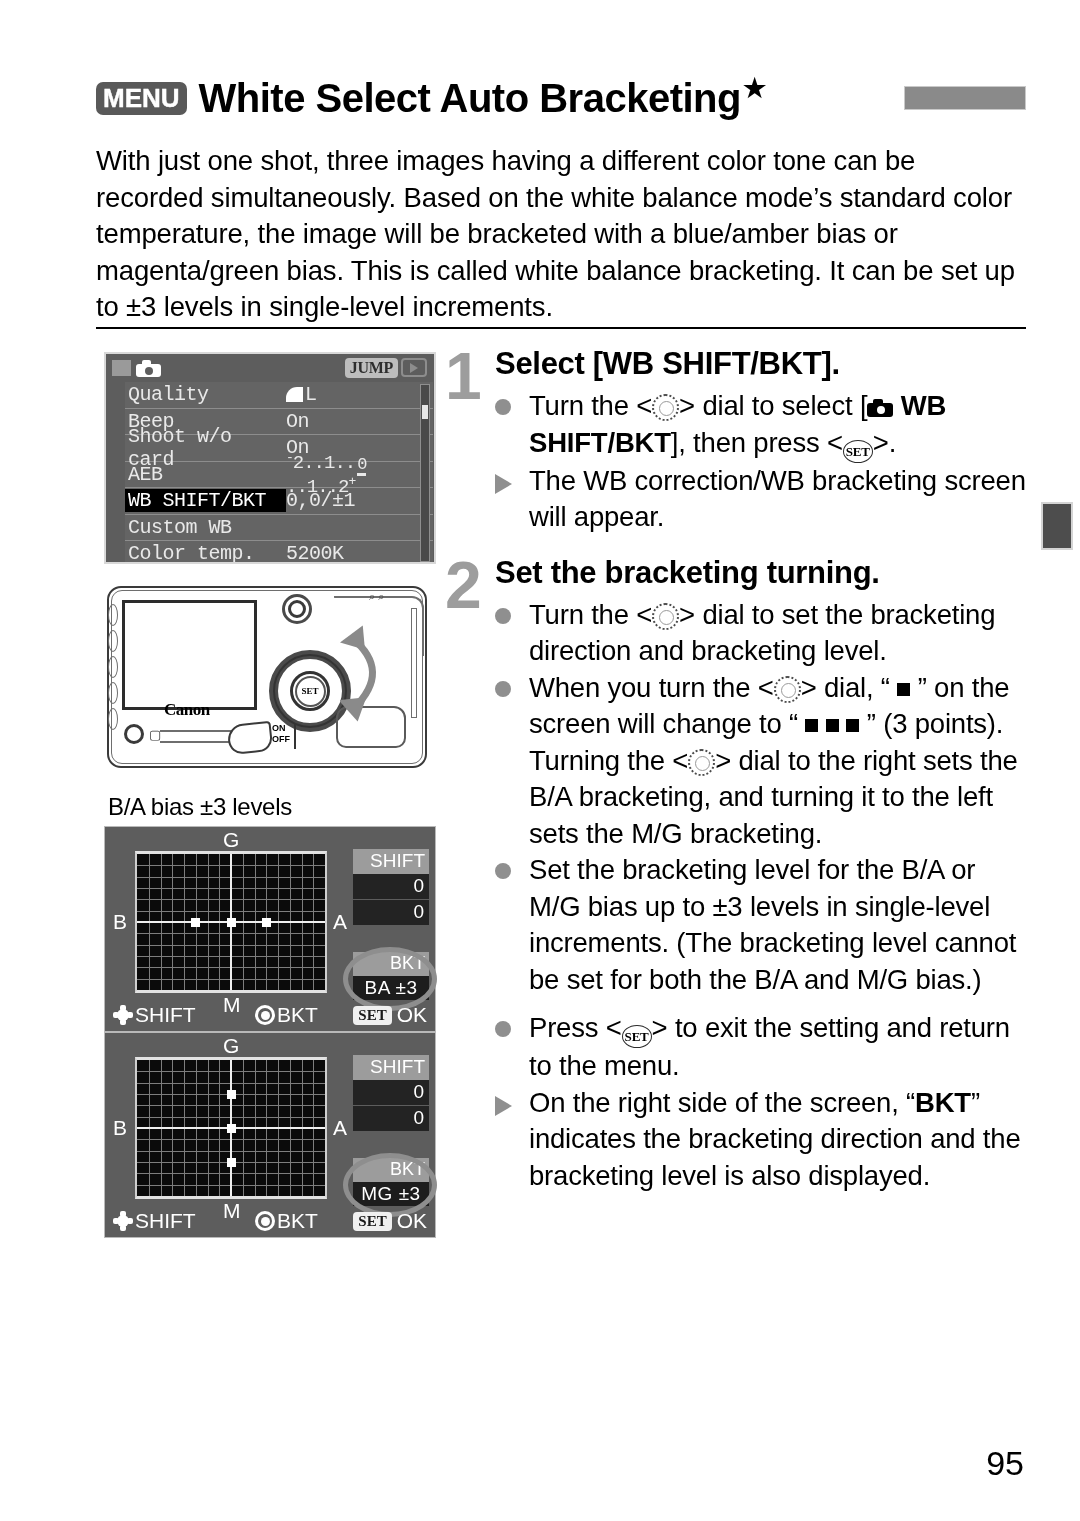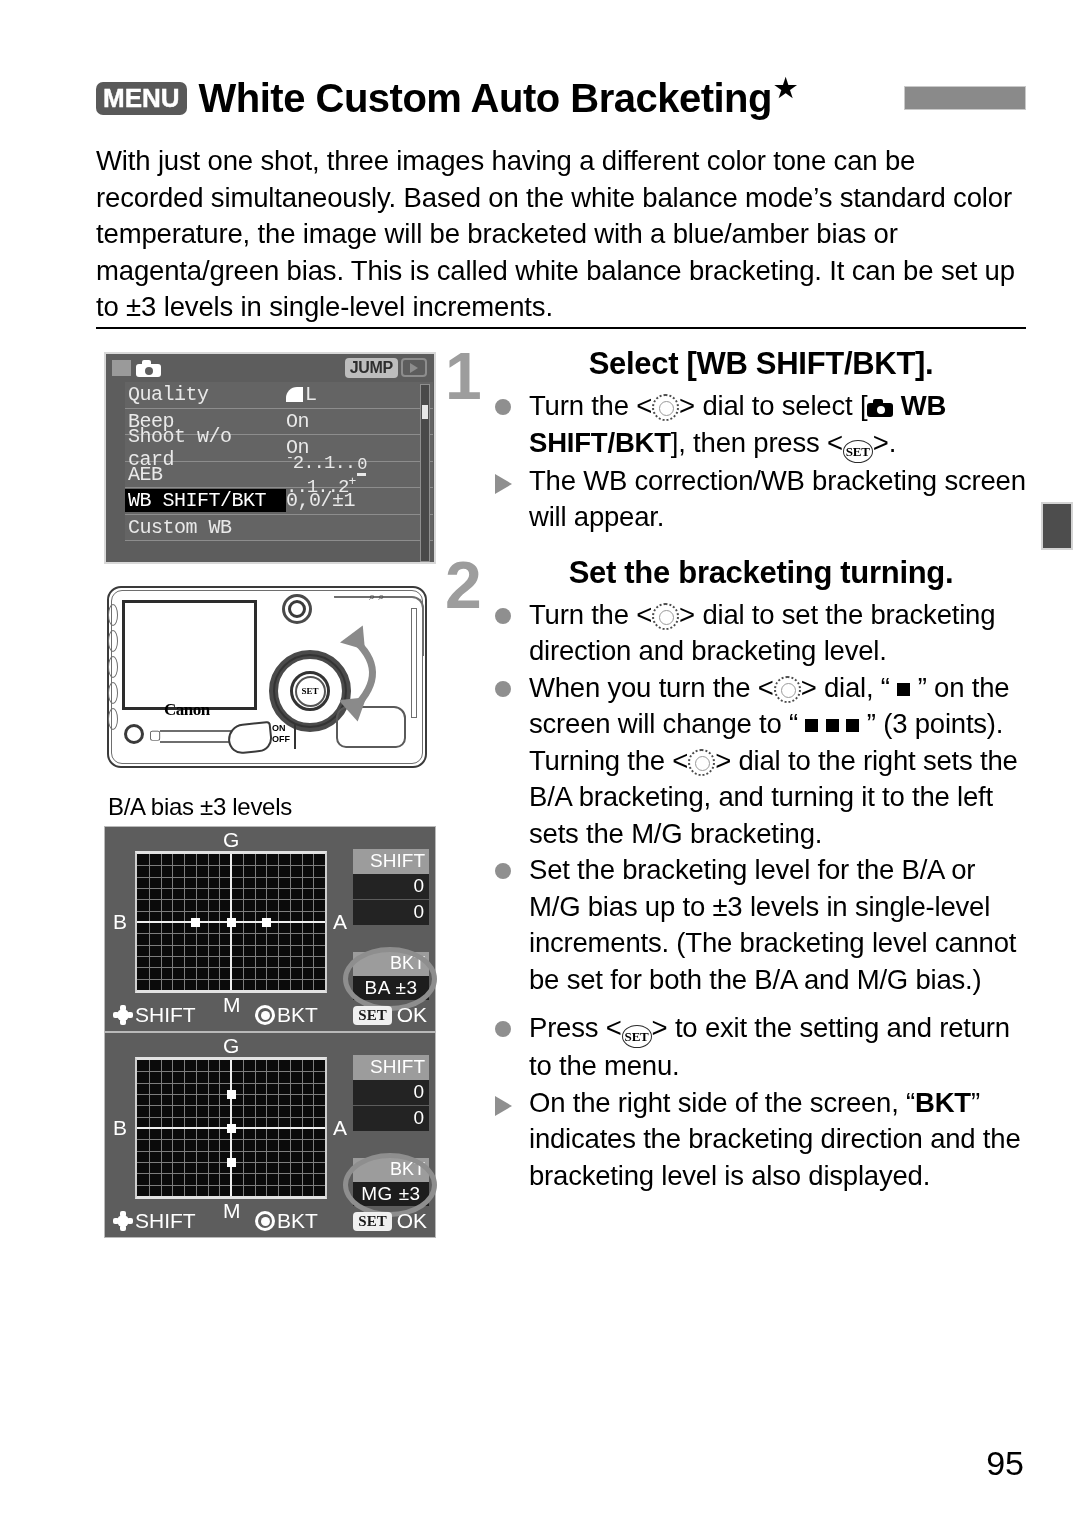--- a/index.html
+++ b/index.html
@@ -130,21 +130,21 @@
     width: 8px; height: 8px;
     border-radius: 50%;
     background: #5d5d5d;
   }
   .jump-badge {
     position: absolute; right: 36px; top: 4px;
     background: #bdbdbd; color: #2e2e2e;
     font-size: 16px; font-weight: bold;
     border-radius: 4px;
     padding: 1px 5px;
-    font-family: Liberation Sans, sans-serif;
+    font-family: Liberation Serif, serif;
     letter-spacing: -0.3px;
   }
   .play-badge {
     position: absolute; right: 7px; top: 4px;
     width: 26px; height: 19px;
     border: 2px solid #8d8d8d;
     border-radius: 4px;
     box-sizing: border-box;
     display: flex; align-items: center; justify-content: center;
   }
@@ -523,21 +523,20 @@
     font-size: 66px; font-weight: bold;
     color: #9d9d9d;
     line-height: 50px;
     font-family: "Liberation Sans", sans-serif;
   }
   .step-head {
     font-size: 31px; font-weight: bold;
     padding-left: 48px;
     letter-spacing: -0.3px;
     line-height: 38px;
-    text-align: center;
   }
   .bullets { padding-left: 48px; margin-top: 5px; }
   .bl {
     display: flex;
     font-size: 27.5px;
     line-height: 36.5px;
     letter-spacing: -0.2px;
     margin-bottom: 0px;
   }
   .bl .mk {
@@ -604,21 +603,21 @@
     position: absolute;
     right: 56px; bottom: 38px;
     font-size: 34px;
   }
 </style>
 </head>
 <body>
 
 <div class="header">
   <span class="menu-badge">MENU</span>
-  <span class="page-title"><span>White Custom Auto Bracketing</span><span class="title-star">★</span></span>
+  <span class="page-title"><span>White Select Auto Bracketing</span><span class="title-star">★</span></span>
   <span class="header-bar"></span>
 </div>
 
 <div class="intro">With just one shot, three images having a different color tone can be recorded simultaneously. Based on the white balance mode’s standard color temperature, the image will be bracketed with a blue/amber bias or magenta/green bias. This is called white balance bracketing. It can be set up to ±3 levels in single-level increments.</div>
 <div class="hr"></div>
 <div class="edge-tab"></div>
 
 <div class="left-col">
 
   <div class="lcd">
@@ -652,20 +651,24 @@
         <span class="lbl">AEB</span>
         <span class="val aeb-scale"><sup>-</sup><span>2</span>..<span>1</span>..<span class="aeb-mark"><span class="dot">0</span><span class="bar"></span></span>..<span>1</span>..<span>2</span><sup>+</sup></span>
       </div>
       <div class="lcd-row sel">
         <span class="lbl">WB SHIFT/BKT</span>
         <span class="val">0,0/±1</span>
       </div>
       <div class="lcd-row">
         <span class="lbl">Custom WB</span>
         <span class="val"></span>
+      </div>
+      <div class="lcd-row">
+        <span class="lbl">Color temp.</span>
+        <span class="val">5200K</span>
       </div>
     </div>
     <div class="scrollbar">
         <span class="scroll-thumb"></span>
       </div>
   </div>
 
   <div class="camera-photo">
     <div class="cam-outline"></div>
     <div class="cam-outline2"></div>

